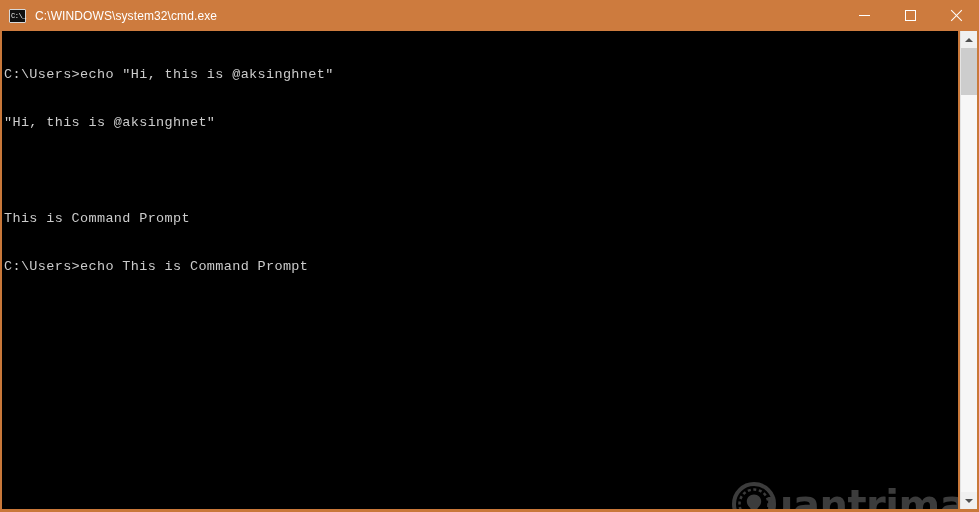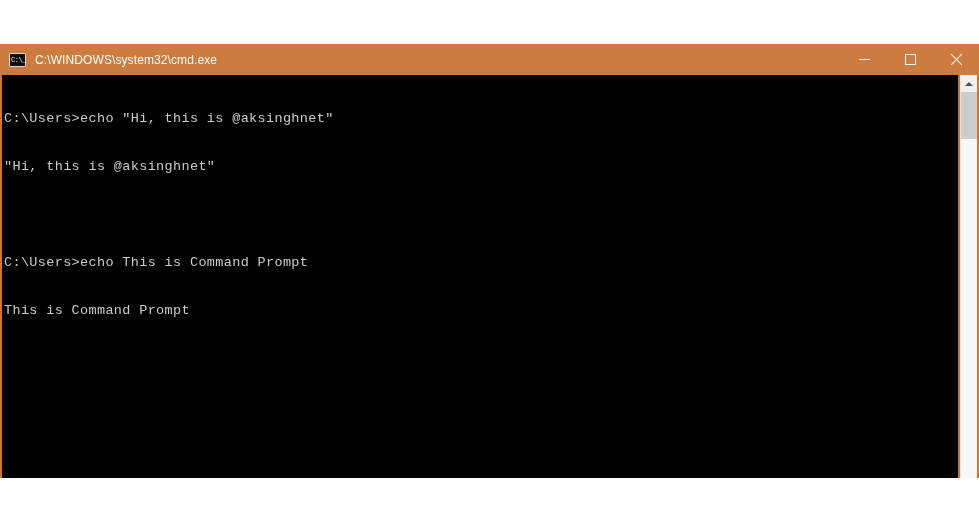--- a/index.html
+++ b/index.html
@@ -11,25 +11,24 @@
   body {
     width: 979px;
     height: 512px;
     overflow: hidden;
     font-family: "Liberation Sans", sans-serif;
   }
 
   .window {
     position: relative;
     width: 979px;
-    height: 434px;
+    height: 512px;
     box-sizing: border-box;
     background: #c9783a;
     overflow: hidden;
-    margin-top: 44px;
   }
 
   
   .titlebar {
     position: absolute;
     left: 0; top: 0;
     width: 979px;
     height: 31px;
     background: #cd7b3e;
     display: flex;
@@ -244,22 +243,22 @@
       </div>
     </div>
   </div>
 
   <div class="console-frame">
     <div class="console">
       <div class="console-text">
         <div class="console-line">C:\Users&gt;echo "Hi, this is @aksinghnet"</div>
         <div class="console-line">"Hi, this is @aksinghnet"</div>
         <div class="console-line"></div>
+        <div class="console-line">This is Command Prompt</div>
         <div class="console-line">C:\Users&gt;echo This is Command Prompt</div>
-        <div class="console-line">This is Command Prompt</div>
         <div class="console-line"></div>
       </div>
 
       <div class="watermark">
         <div class="wm-logo">
           <svg width="48" height="48" viewBox="0 0 48 48" xmlns="http://www.w3.org/2000/svg">
             <circle cx="24" cy="23" r="20" fill="none" stroke="#3c3c3c" stroke-width="4"></circle>
             <circle cx="24" cy="23" r="14.5" fill="none" stroke="#3c3c3c" stroke-width="2.5" stroke-dasharray="3 2.6"></circle>
             <path d="M24 13.5c-4.1 0-7.2 3.1-7.2 6.9 0 2.6 1.4 4.2 2.5 5.5.9 1.1 1.4 1.7 1.5 2.8h6.4c.1-1.1.6-1.7 1.5-2.8 1.1-1.3 2.5-2.9 2.5-5.5 0-3.8-3.1-6.9-7.2-6.9z" fill="#3c3c3c"></path>
             <rect x="21" y="29.3" width="6" height="1.7" fill="#3c3c3c"></rect>

